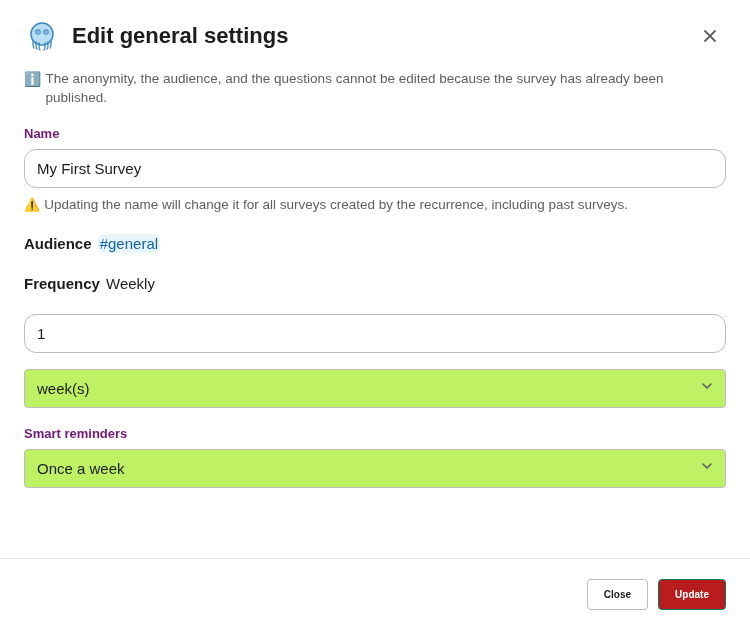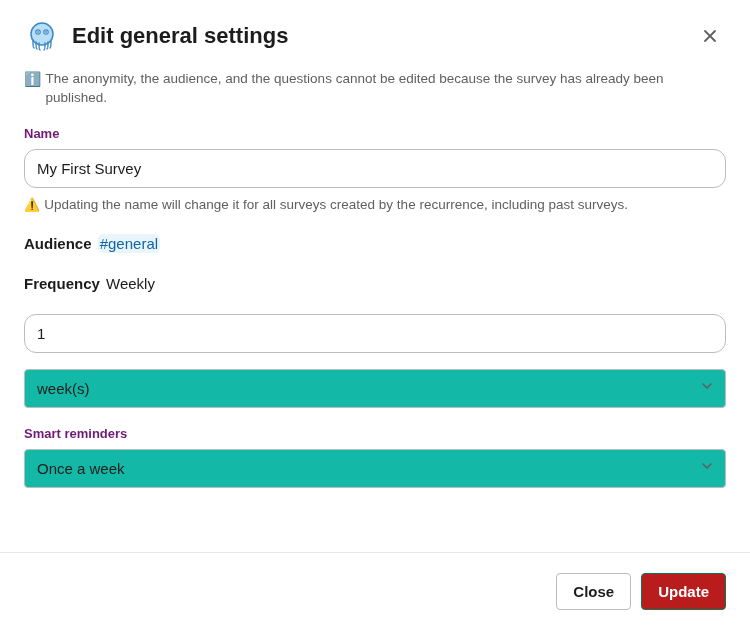--- a/index.html
+++ b/index.html
@@ -121,21 +121,21 @@
       position: relative;
       width: 100%;
     }
     .select {
       width: 100%;
       padding: 10px 36px 10px 12px;
       font-size: 15px;
       border: 1px solid #bbbcbf;
       border-radius: 4px;
       color: #1d1c1d;
-      background: #14b8a6;
+      background: #bef264;
       appearance: none;
       -webkit-appearance: none;
       outline: none;
       cursor: pointer;
       text-align: left;
       font-family: inherit;
     }
     .select-chevron {
       position: absolute;
       right: 12px;
@@ -147,21 +147,21 @@
     .footer {
       border-top: 1px solid #e8e8e8;
       padding: 20px 24px;
       display: flex;
       justify-content: flex-end;
       gap: 10px;
       background: #fff;
     }
     .btn {
       padding: 9px 16px;
-      font-size: 15px;
+      font-size: 10px;
       font-weight: 700;
       border-radius: 4px;
       cursor: pointer;
       font-family: inherit;
     }
     .btn-secondary {
       background: #fff;
       border: 1px solid #bbbcbf;
       color: #1d1c1d;
     }

